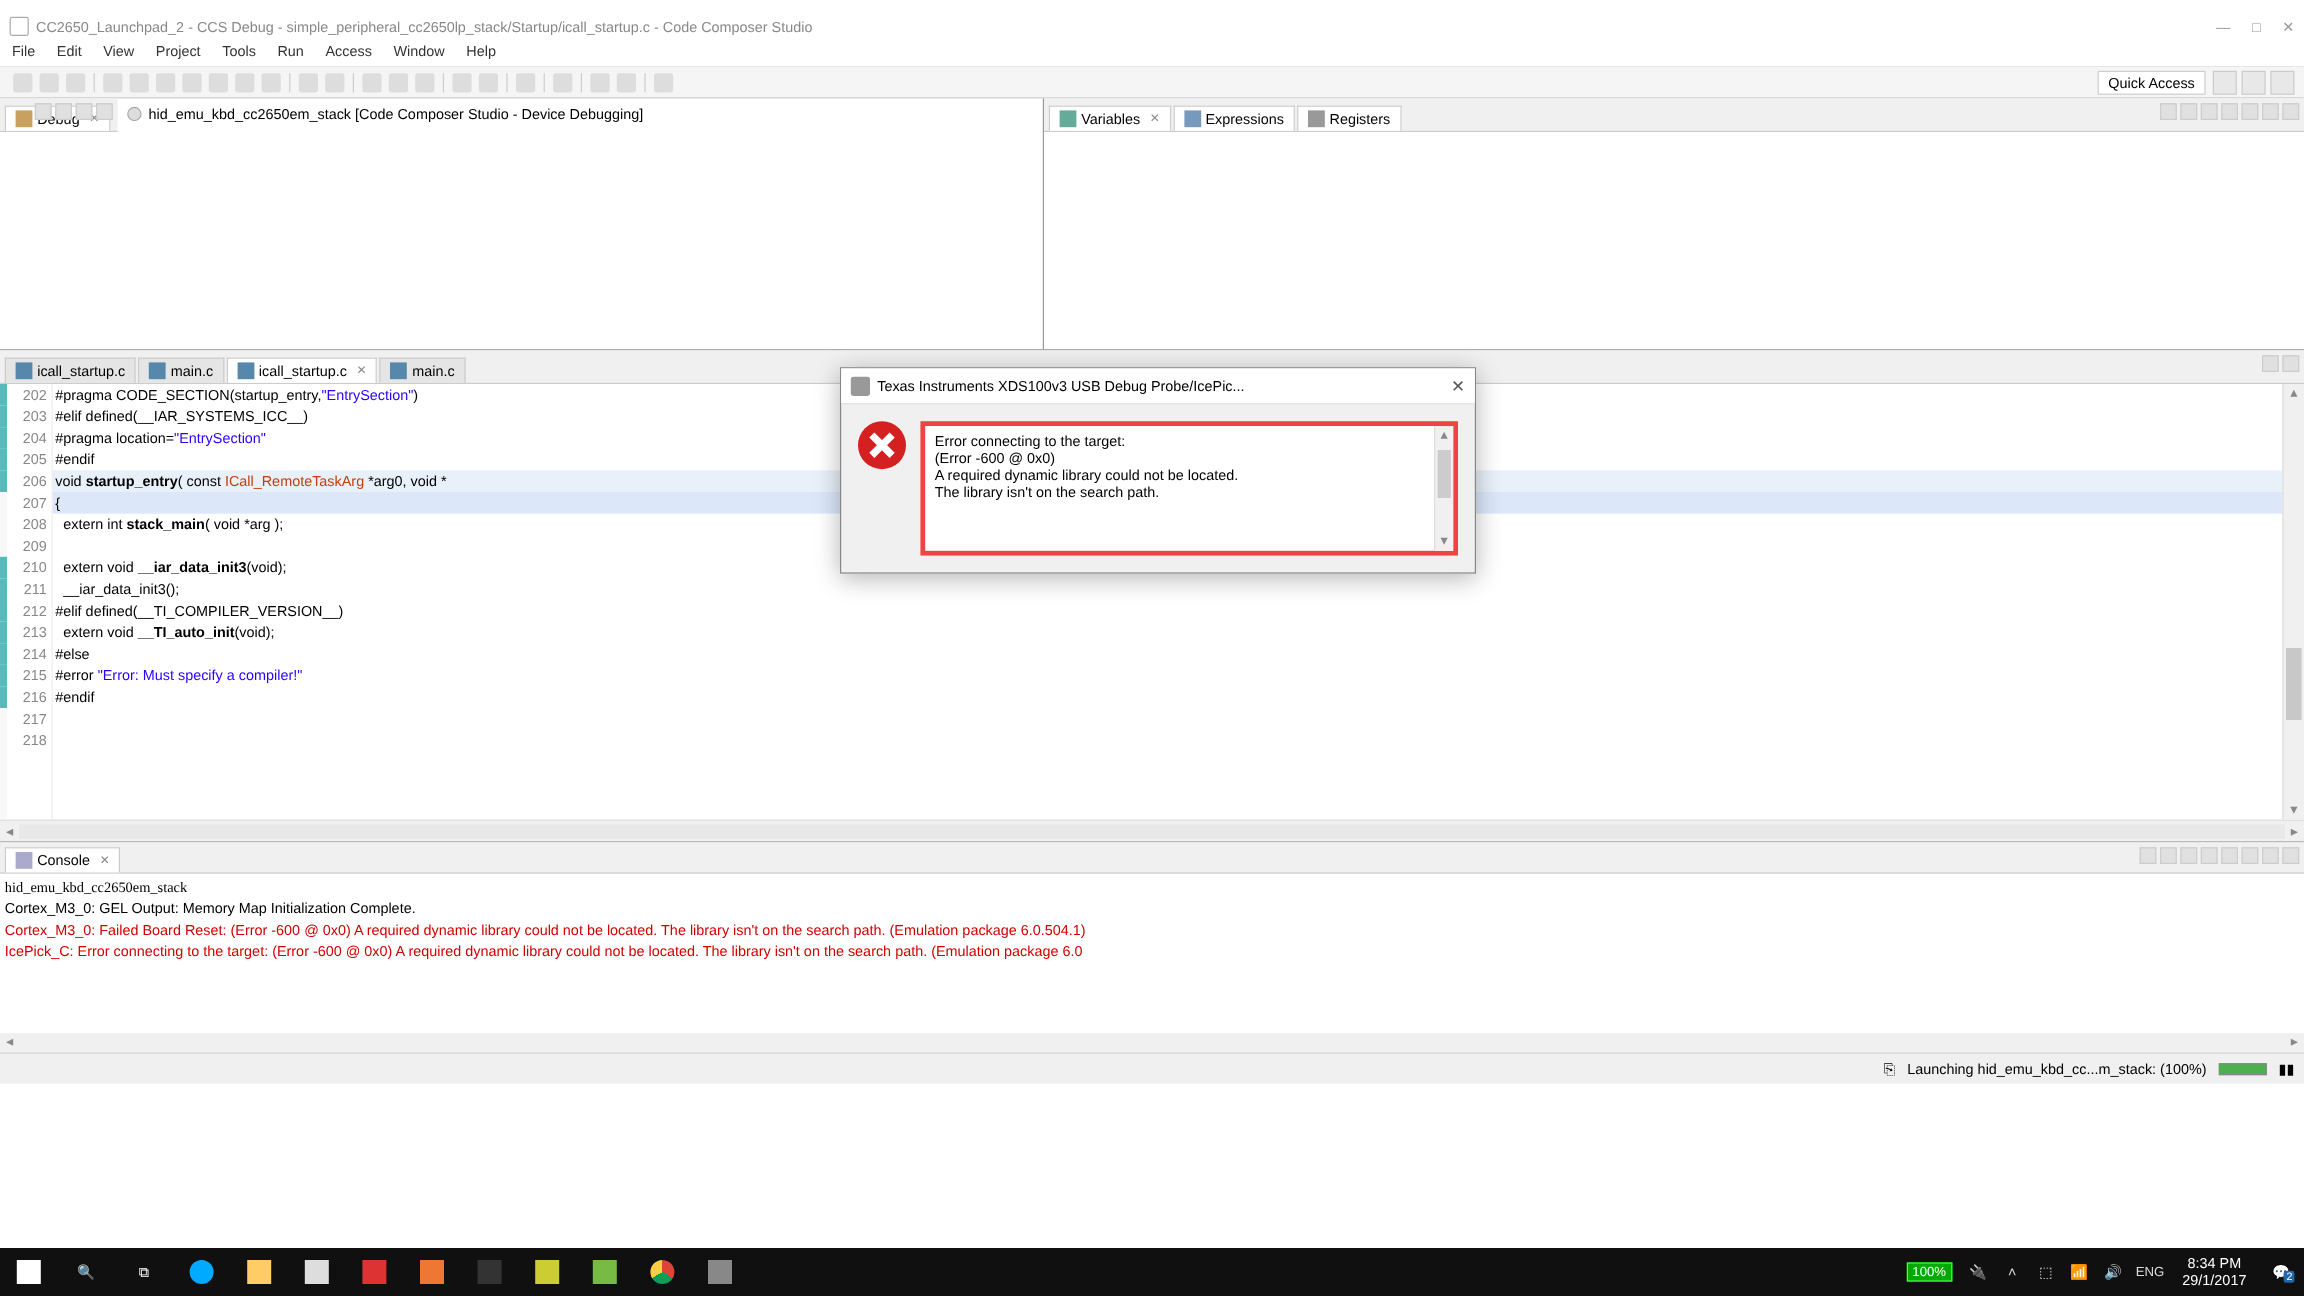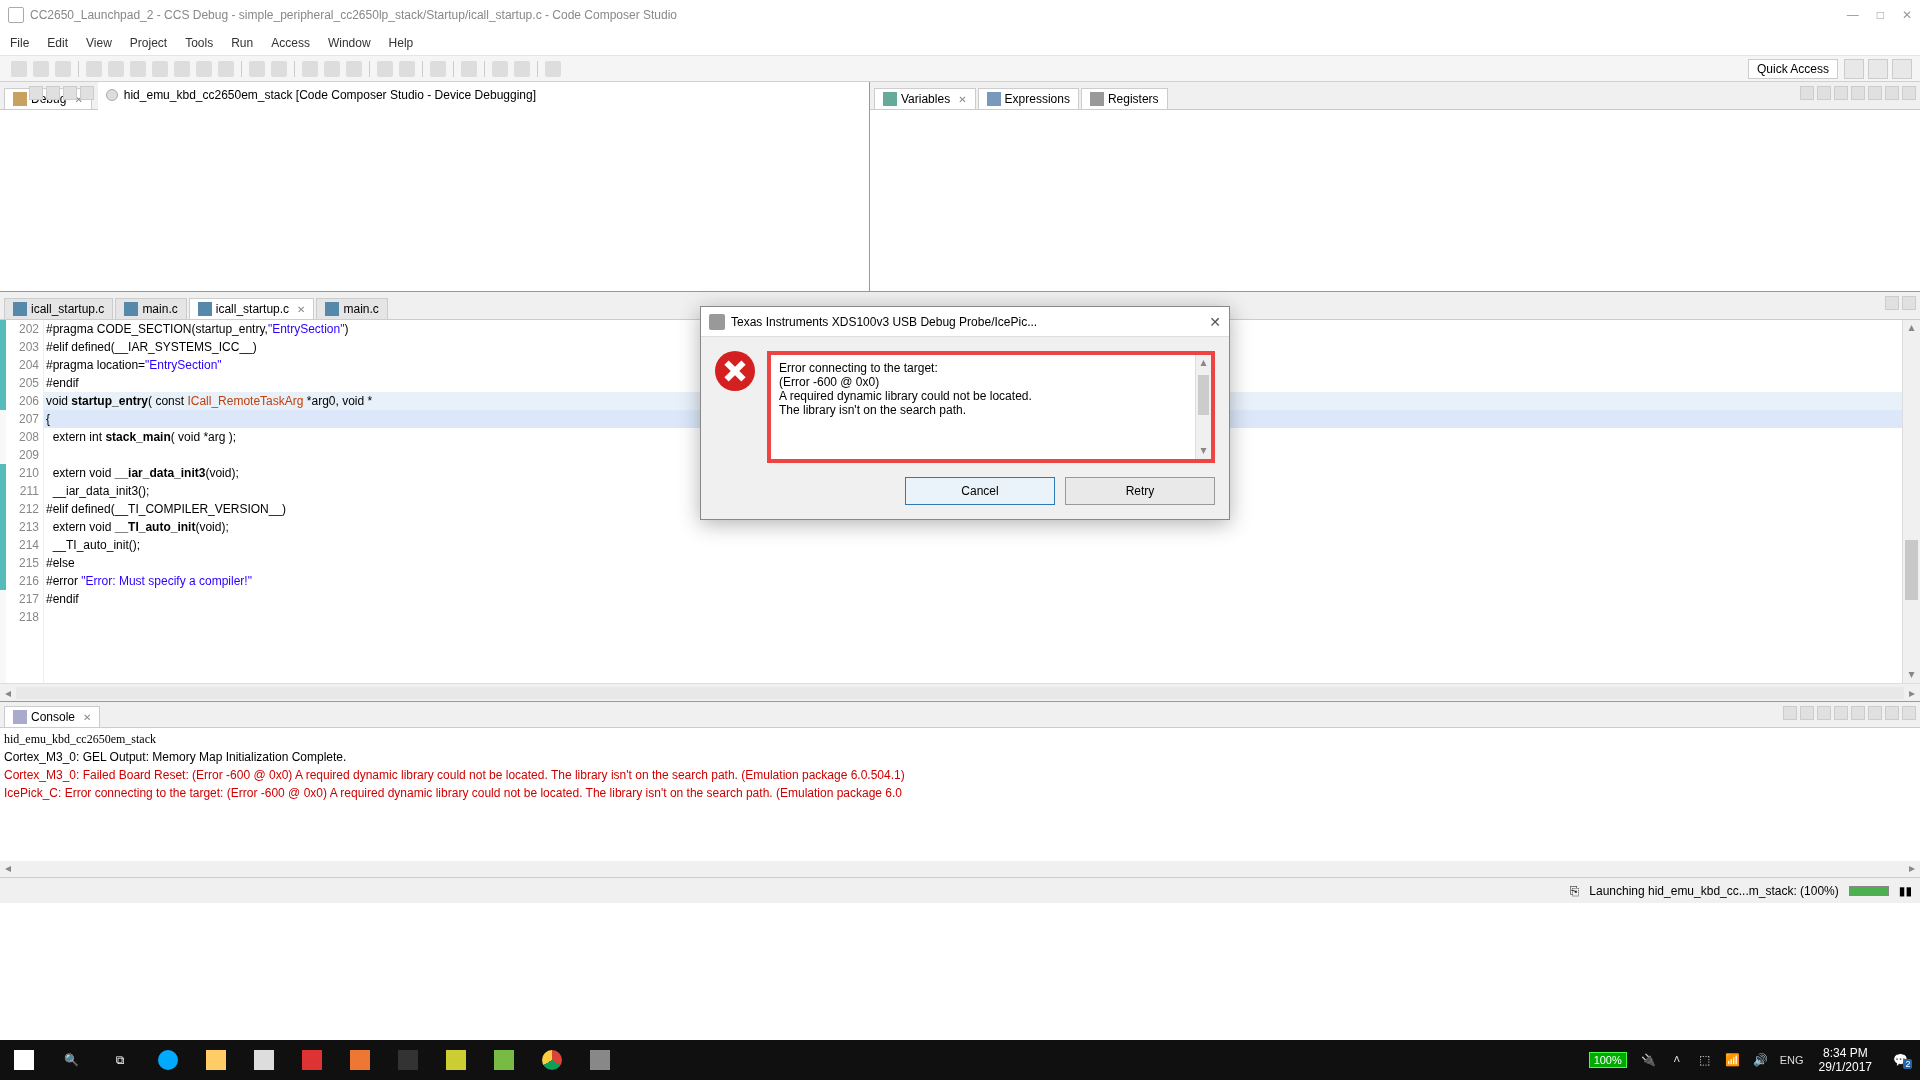--- a/index.html
+++ b/index.html
@@ -1,17 +1,17 @@
 <!DOCTYPE html>
 <html><head>
 <meta charset="utf-8">
 <style>
 * { margin:0; padding:0; box-sizing:border-box; font-family:"Segoe UI",Tahoma,sans-serif; font-size:12px; }
 html,body { width:1920px; height:1080px; overflow:hidden; background:#fff; }
-.window-title { height:30px; background:#fff; display:flex; align-items:center; padding:0 8px; color:#888; }
+.window-title { height:30px; background:#fff; display:flex; align-items:flex-end; padding:0 8px; color:#888; }
 .window-title .icon { width:16px; height:16px; margin-right:6px; border:1px solid #aaa; border-radius:2px; }
 .window-title .wbtns { margin-left:auto; display:flex; gap:18px; color:#999; font-size:14px; }
 .menubar { height:26px; display:flex; align-items:center; gap:18px; padding:0 10px; background:#fff; color:#333; border-bottom:1px solid #e5e5e5; }
 .toolbar { height:26px; display:flex; align-items:center; padding:0 8px; background:#f5f5f5; border-bottom:1px solid #d0d0d0; }
 .tb-icon { width:16px; height:16px; margin:0 3px; background:#ddd; border-radius:2px; }
 .tb-sep { width:1px; height:16px; background:#ccc; margin:0 4px; }
 .quick-access { margin-left:auto; border:1px solid #ccc; padding:2px 8px; background:#fff; }
 .persp-icons { display:flex; gap:4px; margin-left:6px; }
 .persp-icons .pi { width:20px; height:20px; background:#e8e8e8; border:1px solid #ccc; }
 
@@ -281,21 +281,20 @@
         <div class="row"><span class="kw">#pragma</span> location=<span class="str">"EntrySection"</span></div>
         <div class="row"><span class="kw">#endif</span></div>
         <div class="row hl"><span class="kw">void</span> <span class="func">startup_entry</span>( <span class="kw">const</span> <span class="type">ICall_RemoteTaskArg</span> *arg0, <span class="kw">void</span> *</div>
         <div class="row active">{</div>
         <div class="row">  <span class="kw">extern int</span> <span class="func">stack_main</span>( <span class="kw">void</span> *arg );</div>
         <div class="row"></div>
         <div class="row">  <span class="kw">extern void</span> <span class="func">__iar_data_init3</span>(<span class="kw">void</span>);</div>
         <div class="row">  __iar_data_init3();</div>
         <div class="row"><span class="kw">#elif</span> defined(__TI_COMPILER_VERSION__)</div>
         <div class="row">  <span class="kw">extern void</span> <span class="func">__TI_auto_init</span>(<span class="kw">void</span>);</div>
-        <div class="row">  __TI_auto_init();</div>
         <div class="row"><span class="kw">#else</span></div>
         <div class="row"><span class="kw">#error</span> <span class="str">"Error: Must specify a compiler!"</span></div>
         <div class="row"><span class="kw">#endif</span></div>
       </div>
     <div class="vscroll">
       <div class="ar">▴</div>
       <div class="vthumb"></div>
       <div class="ar" style="position:absolute;bottom:0;left:0;right:0">▾</div>
     </div>
   </div>
@@ -359,28 +358,20 @@
       <div>(Error -600 @ 0x0)</div>
       <div>A required dynamic library could not be located.</div>
       <div>The library isn't on the search path.</div>
       <div class="vsb">
         <div class="a">▴</div>
         <div class="th"></div>
         <div class="a" style="position:absolute;bottom:0;left:0;right:0">▾</div>
       </div>
     </div>
   </div>
-  <div class="dlg-btns">
-    <div class="dlg-btn primary">
-        <span>Cancel</span>
-      </div>
-    <div class="dlg-btn">
-        <span>Retry</span>
-      </div>
-  </div>
 </div>
 
 <div class="taskbar">
   <div class="task-icon">
       <div class="sq" style="background:#fff"></div>
     </div>
   <div class="task-icon">🔍</div>
   <div class="task-icon">⧉</div>
   <div class="task-icon">
       <div class="sq" style="background:#0af;border-radius:50%"></div>

